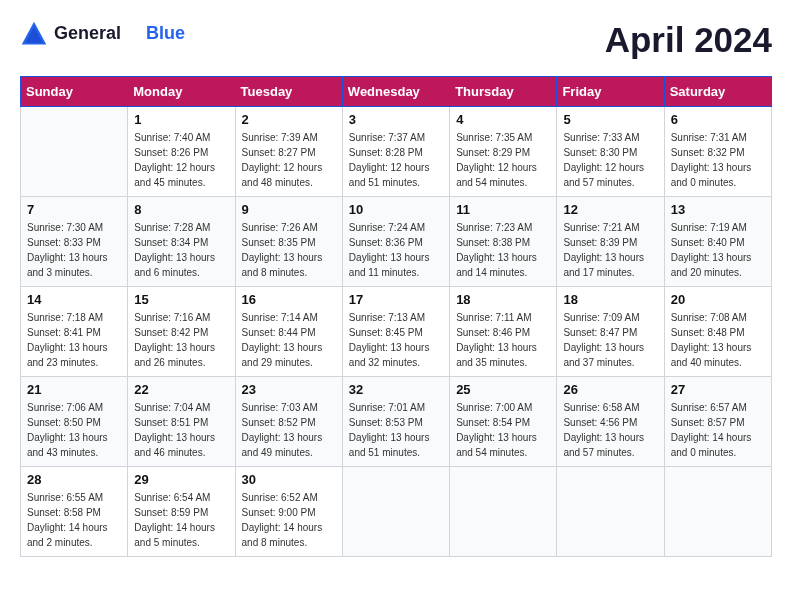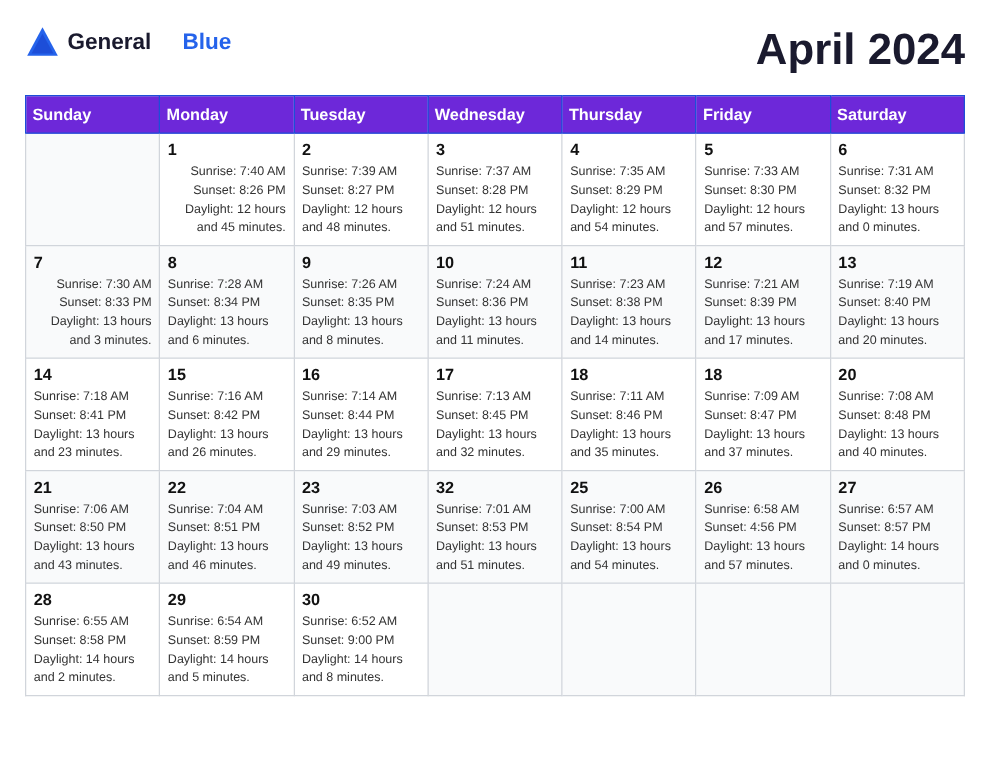--- a/index.html
+++ b/index.html
@@ -52,21 +52,21 @@
     .location {
       font-size: 16px;
       color: #444;
     }
     table {
       width: 100%;
       border-collapse: collapse;
       table-layout: fixed;
     }
     th {
-      background-color: #6d28d9;
+      background-color: #be185d;
       color: white;
       font-size: 13px;
       font-weight: bold;
       padding: 7px 5px;
       text-align: left;
       border: 1px solid #1d4ed8;
     }
     td {
       vertical-align: top;
       border: 1px solid #d1d5db;
@@ -127,21 +127,21 @@
         <th>Thursday</th>
         <th>Friday</th>
         <th>Saturday</th>
       </tr>
   </thead>
   <tbody id="calendar-body">
   <tr>
         <td class="empty"></td>
         <td>
           <span class="day-num">1</span>
-          <div class="cell-info" style="white-space: pre-line; text-align: right;">Sunrise: 7:40 AM
+          <div class="cell-info" style="white-space: pre-line;">Sunrise: 7:40 AM
 Sunset: 8:26 PM
 Daylight: 12 hours and 45 minutes.</div>
         </td>
         <td>
           <span class="day-num">2</span>
           <div class="cell-info" style="white-space: pre-line;">Sunrise: 7:39 AM
 Sunset: 8:27 PM
 Daylight: 12 hours and 48 minutes.</div>
         </td>
         <td>
@@ -165,21 +165,21 @@
         <td>
           <span class="day-num">6</span>
           <div class="cell-info" style="white-space: pre-line;">Sunrise: 7:31 AM
 Sunset: 8:32 PM
 Daylight: 13 hours and 0 minutes.</div>
         </td>
       </tr>
       <tr>
         <td>
           <span class="day-num">7</span>
-          <div class="cell-info" style="white-space: pre-line; text-align: right;">Sunrise: 7:30 AM
+          <div class="cell-info" style="white-space: pre-line;">Sunrise: 7:30 AM
 Sunset: 8:33 PM
 Daylight: 13 hours and 3 minutes.</div>
         </td>
         <td>
           <span class="day-num">8</span>
           <div class="cell-info" style="white-space: pre-line;">Sunrise: 7:28 AM
 Sunset: 8:34 PM
 Daylight: 13 hours and 6 minutes.</div>
         </td>
         <td>

